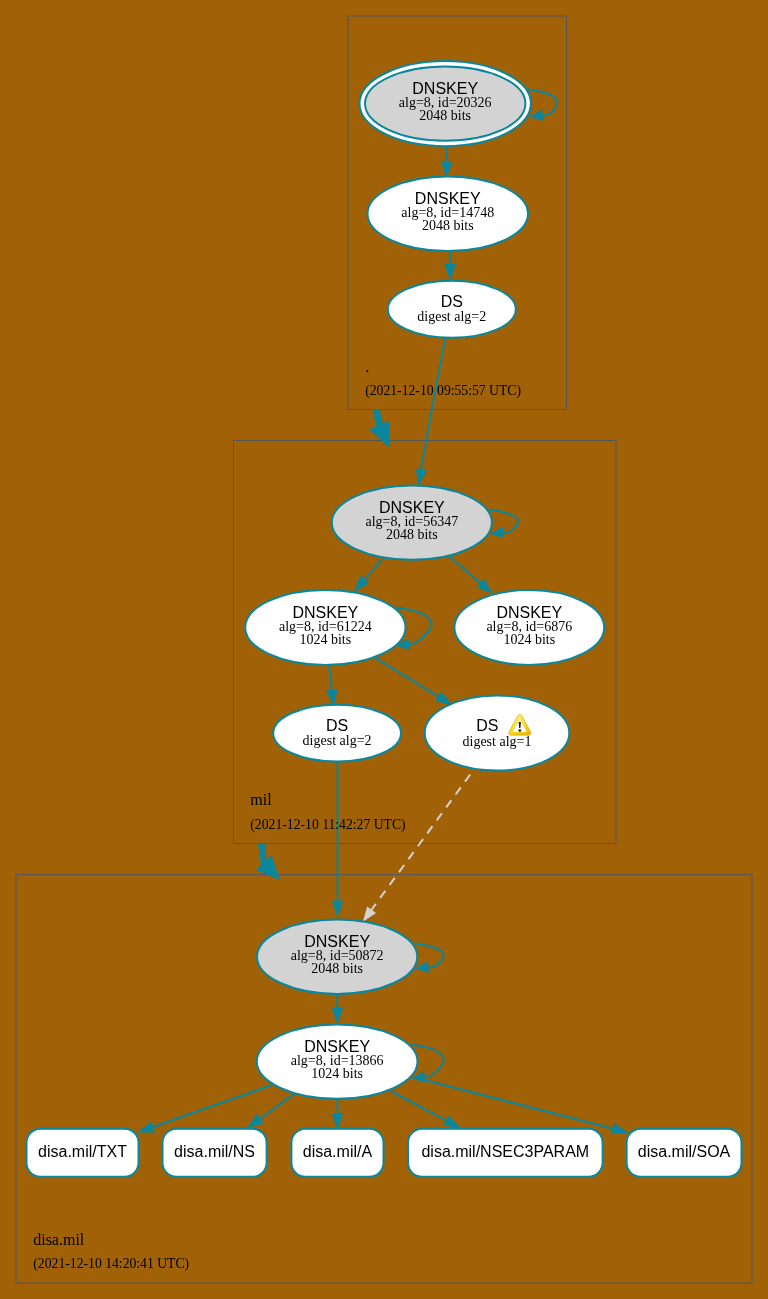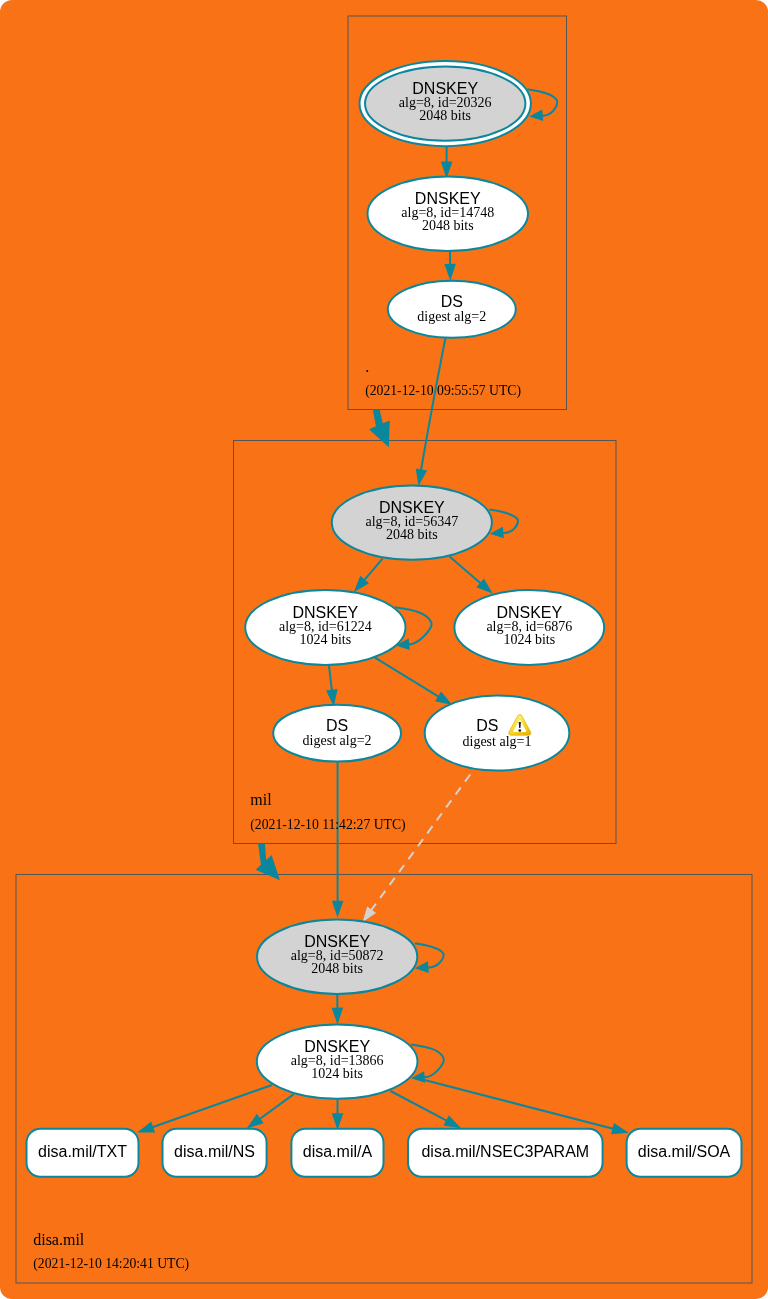--- a/index.html
+++ b/index.html
@@ -1,18 +1,18 @@
 <!DOCTYPE html>
 <html><head>
 <meta charset="utf-8">
 <style>
   html,body{margin:0;padding:0;background:#fff;}
   svg text{will-change:transform;}
   body{width:768px;height:1299px;overflow:hidden;font-family:"Liberation Sans",sans-serif;}
-  #stage{position:relative;width:768px;height:1299px;background:#f97316;border-radius:12px;}
+  #stage{position:relative;width:768px;height:1299px;background:#a16207;}
   svg{display:block;}
   .cluster{fill:none;stroke:#555555;stroke-width:1;}
   .ell{stroke:#0a879d;stroke-width:2;}
   .gray{fill:#d3d3d3;}
   .white{fill:#ffffff;}
   .edge{fill:none;stroke:#0a879d;stroke-width:2;}
   .edge-dash{fill:none;stroke:#d3d3d3;stroke-width:2;stroke-dasharray:8.8 7.2;}
   .ar{fill:#0a879d;stroke:none;}
   .ar-gray{fill:#d3d3d3;stroke:none;}
   .t-title{font-family:"Liberation Sans",sans-serif;font-size:16px;fill:#000;text-anchor:middle;}

